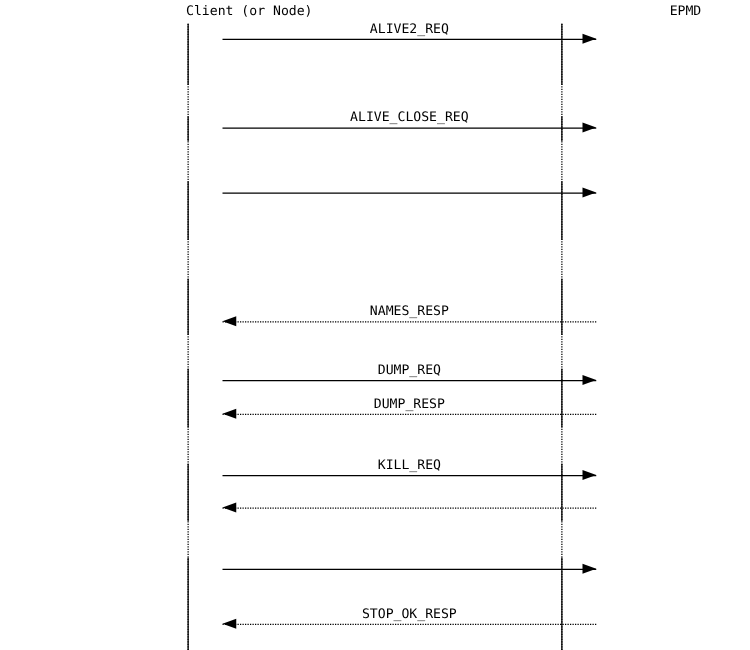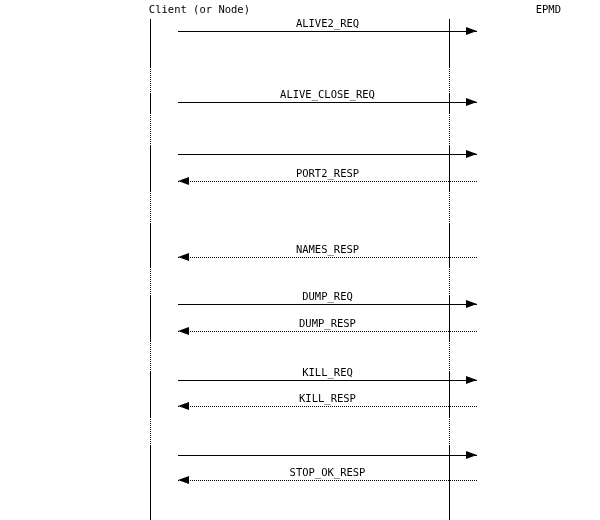--- a/index.html
+++ b/index.html
@@ -69,25 +69,20 @@
   <div class="msg" style="top:89px">
     <div class="msg-label">ALIVE_CLOSE_REQ</div>
     <div class="msg-line solid"></div>
     <div class="head right"></div>
   </div>
 
   <div class="msg" style="top:141px">
     <div class="msg-line solid"></div>
     <div class="head right"></div>
   </div>
-  <div class="msg" style="top:168px">
-    <div class="msg-label">PORT2_RESP</div>
-    <div class="msg-line dotted"></div>
-    <div class="head left"></div>
-  </div>
 
   <div class="msg" style="top:291px">
     <div class="msg-label">DUMP_REQ</div>
     <div class="msg-line solid"></div>
     <div class="head right"></div>
   </div>
 
   <div class="msg" style="top:244px">
     <div class="msg-label">NAMES_RESP</div>
     <div class="msg-line dotted"></div>
@@ -98,28 +93,27 @@
     <div class="msg-line solid"></div>
     <div class="head right"></div>
   </div>
 
   <div class="msg" style="top:318px">
     <div class="msg-label">DUMP_RESP</div>
     <div class="msg-line dotted"></div>
     <div class="head left"></div>
   </div>
   <div class="msg" style="top:393px">
-    <div class="msg-label">KILL_RESP</div>
     <div class="msg-line dotted"></div>
     <div class="head left"></div>
   </div>
 
   <div class="msg" style="top:442px">
     <div class="msg-line solid"></div>
     <div class="head right"></div>
   </div>
-  <div class="msg" style="top:467px">
+  <div class="msg" style="top:486px">
     <div class="msg-label">STOP_OK_RESP</div>
     <div class="msg-line dotted"></div>
     <div class="head left"></div>
   </div>
 
 </div>
 
 </body></html>

